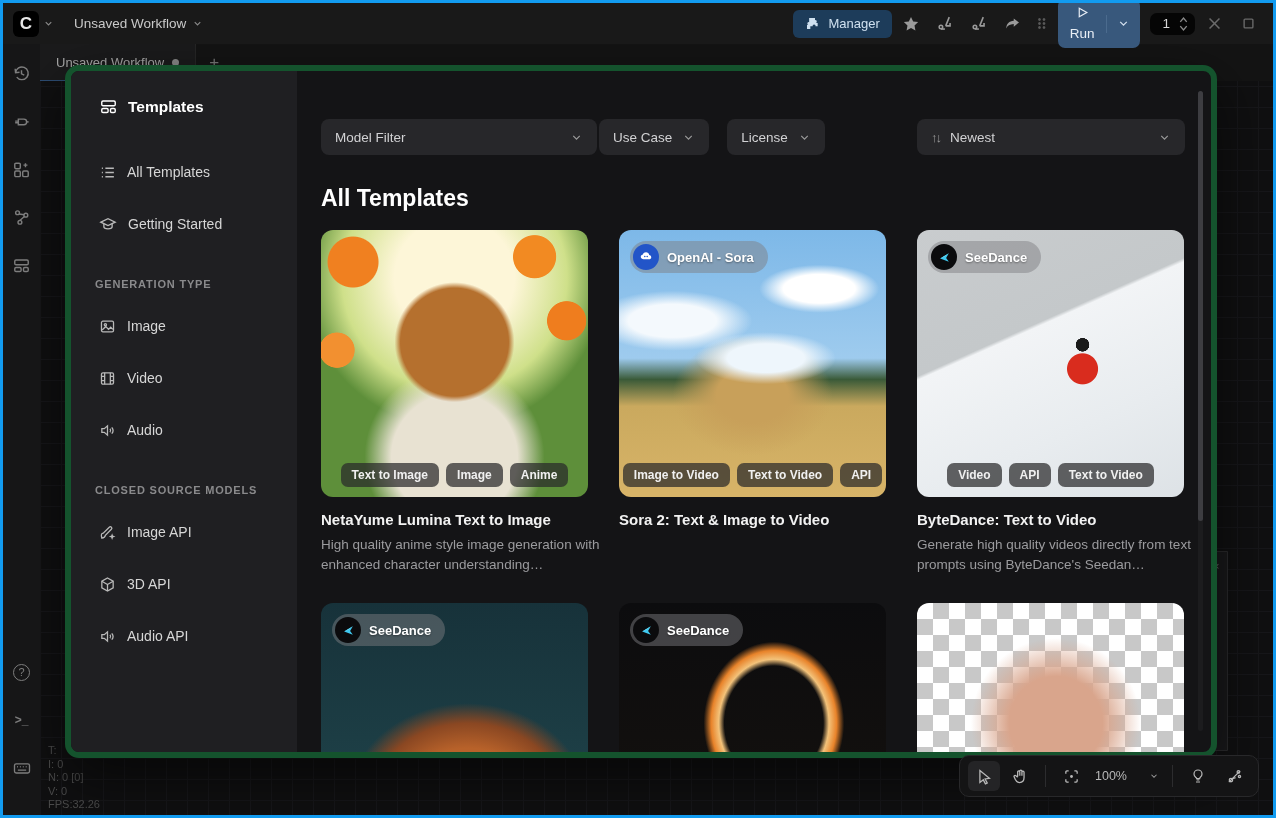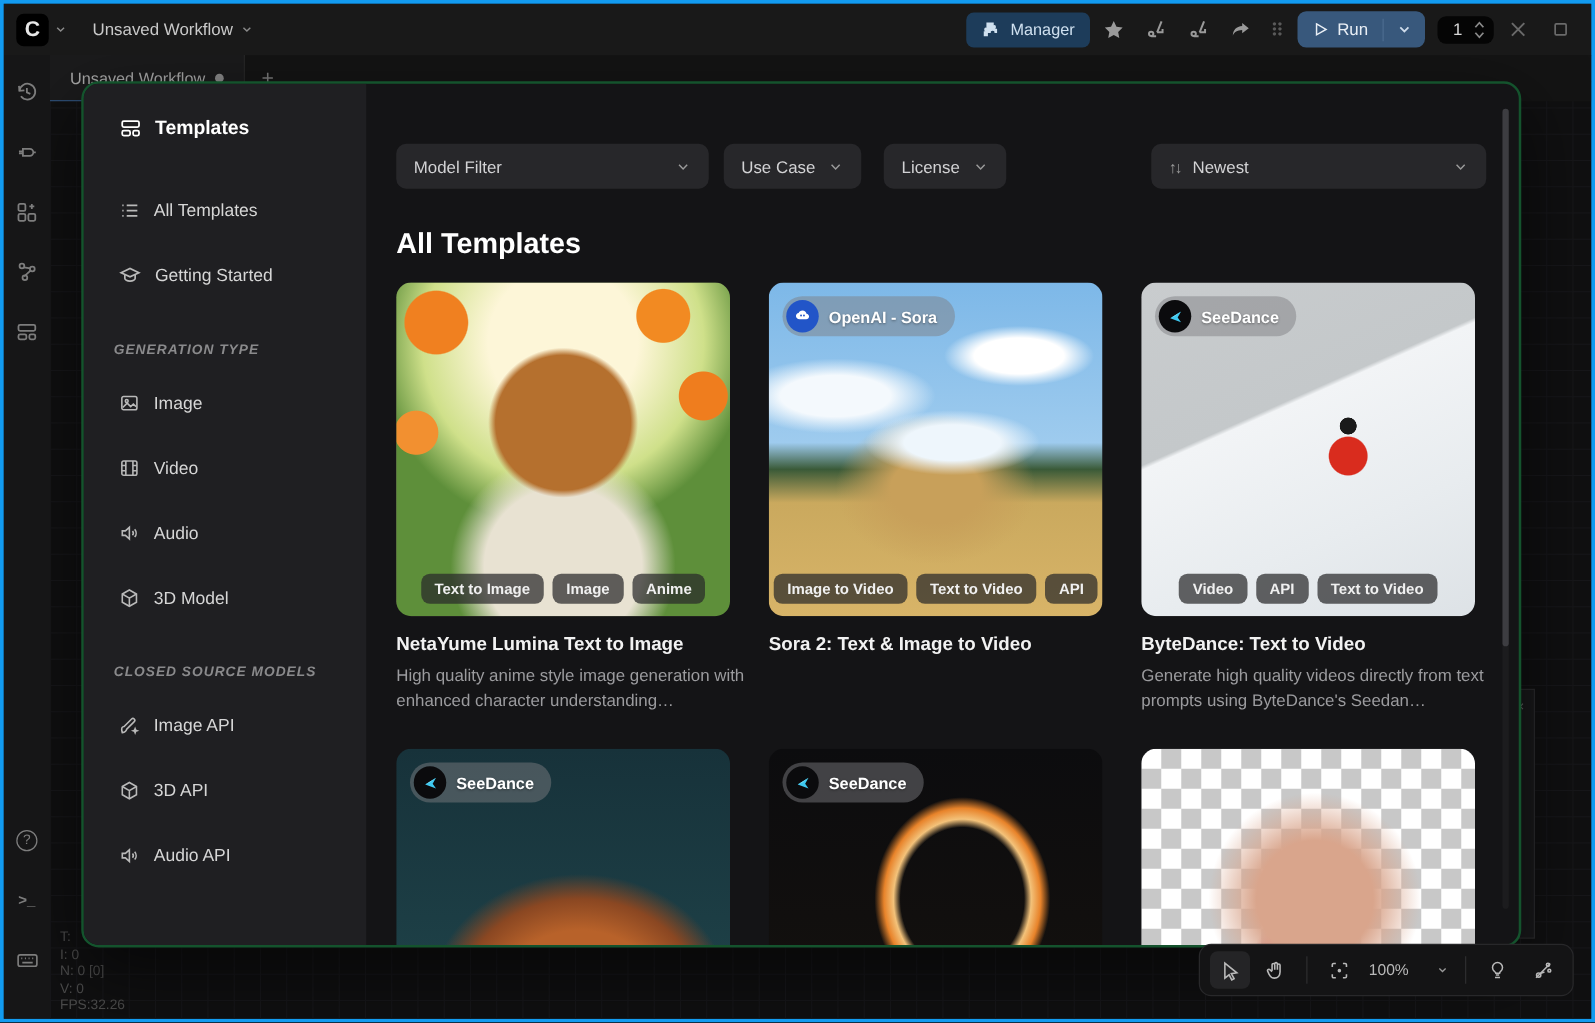--- a/index.html
+++ b/index.html
@@ -15,21 +15,21 @@
     font-weight:bold; font-size:17px; display:flex; align-items:center; justify-content:center; }
   .tb-chev { color:#8a8a8a; margin:0 6px 0 4px; display:flex; }
   .wf-title { color:#c9c9c9; font-size:13.5px; margin-left:14px; display:flex; align-items:center; gap:6px; cursor:default; }
   .tb-right { margin-left:auto; display:flex; align-items:center; gap:4px; }
   .manager-btn { display:flex; align-items:center; gap:7px; background:#1d3c5a; color:#cfe0ef;
     font-size:13px; padding:6px 12px; border-radius:6px; }
   .tb-icon { width:30px; height:28px; display:flex; align-items:center; justify-content:center;
     color:#9a9a9a; border-radius:5px; }
   .grip { color:#5a5a5a; letter-spacing:1px; font-size:10px; line-height:4px; width:10px; margin:0 6px; }
   .run-group { display:flex; align-items:center; background:#38587c; border-radius:7px; overflow:hidden; }
-  .run-main { display:flex; align-items:center; gap:7px; color:#e8eef5; font-size:13.5px; padding:7px 12px; }
+  .run-main { display:flex; align-items:center; gap:7px; color:#e8eef5; font-size:13.5px; padding:7px 12px;flex-direction:column; }
   .run-sep { width:1px; height:18px; background:#4b6b8e; }
   .run-chev { padding:7px 10px; color:#cfdceb; display:flex; }
   .batch { display:flex; align-items:center; background:#050505; border-radius:7px; margin-left:6px; padding:3px 6px 3px 12px; }
   .batch-num { color:#d8d8d8; font-size:13.5px; margin-right:8px; }
   .spin { display:flex; flex-direction:column; color:#8a8a8a; }
   .spin svg { display:block; }
   .dim-icon { color:#6a6a6a; }
 
   
   .canvas { position:absolute; left:37px; top:41px; right:0; bottom:0; background:#101011;
@@ -65,44 +65,44 @@
   .bb-div { width:1px; height:22px; background:#2c2c2e; margin:0 5px; }
   .zoom-ctl { display:flex; align-items:center; gap:22px; color:#b9b9b9; font-size:12.5px; padding:0 4px; }
 
   
   .side-sliver { position:absolute; right:45px; top:548px; width:22px; height:200px; background:#19191b;
     border:1px solid #2b2b2d; border-radius:8px 0 0 8px; z-index:4; color:#6a6a6a; font-size:11px;
     display:flex; justify-content:flex-start; padding:8px 0 0 6px; }
 
   
   .modal { position:absolute; left:62px; top:62px; width:1152px; height:693px; background:#141416;
-    border:2px solid #14532d; border-radius:14px; display:flex; overflow:hidden; z-index:20;
+    border:6px solid #14532d; border-radius:14px; display:flex; overflow:hidden; z-index:20;
     box-shadow:0 20px 60px rgba(0,0,0,0.6); }
   .m-side { width:226px; background:#1f1f22; padding:26px 0 0 28px; flex:none; }
   .m-side-title { display:flex; align-items:center; gap:10px; color:#fff; font-size:15.5px; font-weight:bold; }
   .m-nav { margin-top:44px; display:flex; flex-direction:column; }
   .m-item { display:flex; align-items:center; gap:11px; color:#d6d6d6; font-size:14px; height:24px; margin-bottom:28px; }
   .m-item .mi-icon { color:#b9b9b9; display:flex; }
-  .m-section { color:#8a8a8c; font-size:11px; font-weight:bold; letter-spacing:0.8px; margin:14px 0 24px -4px;font-style:italic; }
+  .m-section { color:#8a8a8c; font-size:11px; font-weight:bold; letter-spacing:0.8px; margin:14px 0 24px -4px; }
   .m-main { flex:1; position:relative; padding:20px 26px 0 24px; overflow:hidden; }
 
   .search-row { display:flex; align-items:center; }
   .search-box { width:384px; height:35px; background:#1b1b1d; border:1px solid #44444a; border-radius:8px;
     display:flex; align-items:center; padding:0 12px; gap:10px; }
   .search-box input { flex:1; background:transparent; border:none; outline:none; color:#d8d8d8; font-size:13.5px;
     font-family:"Liberation Sans", sans-serif; }
   .search-box input::placeholder { color:#8e8e92; }
   .close-btn { margin-left:auto; width:37px; height:37px; background:#41464d; border-radius:8px;
     display:flex; align-items:center; justify-content:center; color:#fff; }
 
   .filter-row { display:flex; align-items:center; margin-top:28px; }
   .pill { height:36px; background:#27272a; border-radius:8px; display:flex; align-items:center;
     color:#d2d2d4; font-size:13.5px; padding:0 14px; }
   .pill .chev { margin-left:auto; color:#9a9a9a; display:flex; }
-  .pill-model { width:250px; margin-right:12px; }
+  .pill-model { width:276px; margin-right:2px; }
   .pill-small { margin-right:18px; gap:10px; }
   .pill-sort { width:268px; margin-left:auto; gap:10px; color:#d2d2d4; }
   .sort-glyph { color:#9a9a9a; font-size:13px; letter-spacing:-2px; }
 
   .heading { color:#ffffff; font-size:23px; font-weight:bold; margin-top:30px; }
 
   .grid { margin-top:18px; display:grid; grid-template-columns:repeat(3,267px); column-gap:31px; row-gap:28px; }
   .card { width:318px; }
   .thumb { position:relative; width:267px; height:267px; border-radius:12px; overflow:hidden; background:#222; }
   .prov { position:absolute; left:11px; top:11px; display:flex; align-items:center; gap:8px;
@@ -421,29 +421,20 @@
         </div>
         <div class="m-item">
           <span class="mi-icon">
             <svg width="17" height="17" viewBox="0 0 24 24" fill="none" stroke="currentColor" stroke-width="1.8">
                 <path d="M4 9.5h3.5L12 5.5v13l-4.5-4H4z"></path>
                 <path d="M15.5 9.5a4 4 0 0 1 0 5M18 7.5a7 7 0 0 1 0 9"></path>
               </svg>
           </span>
           <span>Audio</span>
         </div>
-        <div class="m-item">
-          <span class="mi-icon">
-            <svg width="17" height="17" viewBox="0 0 24 24" fill="none" stroke="currentColor" stroke-width="1.8">
-                <path d="M12 2.8l8 4.6v9.2l-8 4.6-8-4.6V7.4z"></path>
-                <path d="M12 12l8-4.6M12 12L4 7.4M12 12v9.2"></path>
-              </svg>
-          </span>
-          <span>3D Model</span>
-        </div>
 
         <div class="m-section">CLOSED SOURCE MODELS</div>
 
         <div class="m-item">
           <span class="mi-icon">
             <svg width="17" height="17" viewBox="0 0 24 24" fill="none" stroke="currentColor" stroke-width="1.8">
                 <path d="M4 20c3.5-.5 4.5-1.5 5-4l8.5-8.5a2 2 0 0 0-3-3L6 13c-2.5.5-3.5 1.5-2 7z"></path>
                 <path d="M18.5 15.5l.6 1.6 1.6.6-1.6.6-.6 1.6-.6-1.6-1.6-.6 1.6-.6z" fill="currentColor"></path>
               </svg>
           </span>

